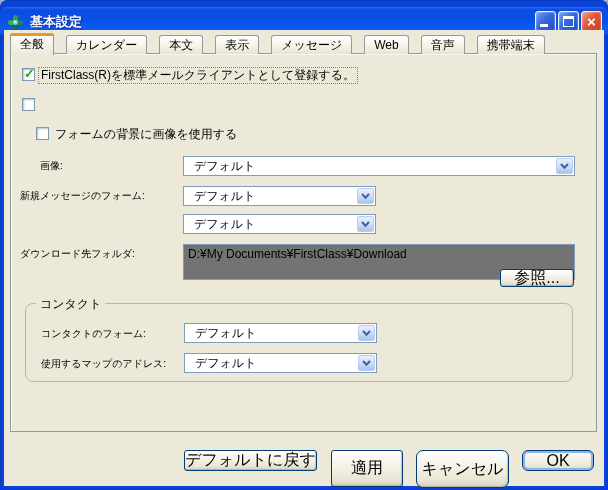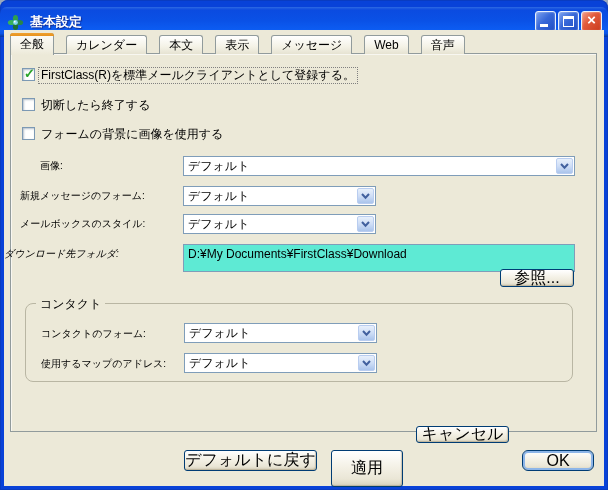--- a/index.html
+++ b/index.html
@@ -14,21 +14,21 @@
     box-shadow:inset 0 0 0 1px #0a3cc0;
   }
 
   
   .titlebar {
     position:absolute; left:0; top:7px; width:608px; height:30px;
     background:linear-gradient(to bottom,
       #2f6ce4 0%, #1f5ae0 4%, #0b4be0 10%, #0a51e6 45%,
       #0c5cf2 75%, #0a55e8 88%, #073fb4 96%, #06389e 100%);
     border-radius:7px 7px 0 0;
-    display:flex; align-items:center;font-family:Liberation Mono, monospace;
+    display:flex; align-items:center;
   }
   .title-icon { width:17px; height:17px; margin-left:7px; flex:0 0 auto; }
   .title-text {
     color:#fff; font-size:13px; font-weight:bold; margin-left:6px;
     text-shadow:1px 1px 1px #10278c;
     white-space:nowrap;
   }
   .tb-buttons { position:absolute; right:6px; top:4px; display:flex; gap:2px; }
   .tb-btn {
     width:21px; height:21px; border-radius:3px;
@@ -101,32 +101,32 @@
   .chk-label.focused { border:1px dotted #808080; padding:0 2px; margin:-1px 16px 0 -3px; }
 
   .f-label { position:absolute; font-size:10px; color:#000; white-space:nowrap; z-index:2; }
 
   .combo {
     position:absolute; height:20px; background:#fff;
     border:1px solid #7f9db9; z-index:2;
     display:flex; align-items:center;
   }
   .combo .combo-text {
-    flex:1; font-size:12px; color:#000; padding-left:4px;
+    flex:1; font-size:12px; color:#000; padding-left:10px;
     white-space:nowrap; overflow:hidden;
   }
   .combo .combo-btn {
     width:17px; height:16px; margin:1px; flex:0 0 auto;
     border:1px solid #b9cdf0; border-radius:2px;
     background:linear-gradient(to bottom,#e8f0fb 0%, #cfdef6 50%, #aac4ec 100%);
     display:flex; align-items:center; justify-content:center;
   }
 
   .textbox {
-    position:absolute; height:28px; background:#5eead4;
+    position:absolute; height:36px; background:#737373;
     border:1px solid #7f9db9; z-index:2;
     font-size:12px; color:#000; line-height:18px; padding-left:4px;
     white-space:nowrap; overflow:hidden;
   }
 
   .btn {
     position:absolute; z-index:2;
     border:1px solid #003c74; border-radius:3px;
     background:linear-gradient(to bottom,#ffffff 0%, #f4f1e6 45%, #eae6d6 80%, #d8d2bd 100%);
     font-size:16px; color:#000; text-align:center; cursor:default;
@@ -178,39 +178,39 @@
   <div class="body">
 
     <div class="tabs">
       <div class="tab active">全般</div>
       <div class="tab">カレンダー</div>
       <div class="tab">本文</div>
       <div class="tab">表示</div>
       <div class="tab">メッセージ</div>
       <div class="tab">Web</div>
       <div class="tab">音声</div>
+      <div class="tab">携帯端末</div>
     </div>
 
     <div class="tabpage"></div>
 
     <div class="chk-row" style="left:18px; top:38px;">
       <div class="chk">
         <span class="mark">✓</span>
       </div>
       <span class="chk-label focused">FirstClass(R)を標準メールクライアントとして登録する。</span>
     </div>
 
     <div class="chk-row" style="left:18px; top:68px;">
       <div class="chk">
         <span class="mark"></span>
       </div>
-      <span class="chk-label">切断したら終了する</span>
-    </div>
-
-    <div class="chk-row" style="left:18px; top:97px;">
+    </div>
+
+    <div class="chk-row" style="left:32px; top:97px;">
       <div class="chk">
         <span class="mark"></span>
       </div>
       <span class="chk-label">フォームの背景に画像を使用する</span>
     </div>
 
     <span class="f-label" style="left:36px; top:129px;">画像:</span>
     <div class="combo" style="left:179px; top:126px; width:392px;">
       <span class="combo-text">デフォルト</span>
       <span class="combo-btn">
@@ -223,31 +223,30 @@
     <span class="f-label" style="left:16px; top:159px;">新規メッセージのフォーム:</span>
     <div class="combo" style="left:179px; top:156px; width:193px;">
       <span class="combo-text">デフォルト</span>
       <span class="combo-btn">
         <svg width="9" height="7" viewBox="0 0 9 7">
             <path d="M1 1 L4.5 4.8 L8 1" fill="none" stroke="#41609e" stroke-width="2"></path>
           </svg>
       </span>
     </div>
 
-    <span class="f-label" style="left:16px; top:187px;">メールボックスのスタイル:</span>
     <div class="combo" style="left:179px; top:184px; width:193px;">
       <span class="combo-text">デフォルト</span>
       <span class="combo-btn">
         <svg width="9" height="7" viewBox="0 0 9 7">
             <path d="M1 1 L4.5 4.8 L8 1" fill="none" stroke="#41609e" stroke-width="2"></path>
           </svg>
       </span>
     </div>
 
-    <span class="f-label" style="left:0; top:217px;font-style:italic;">ダウンロード先フォルダ:</span>
+    <span class="f-label" style="left:16px; top:217px;">ダウンロード先フォルダ:</span>
     <div class="textbox" style="left:179px; top:214px; width:392px;">D:¥My Documents¥FirstClass¥Download</div>
 
     <div class="btn" style="left:496px; top:239px; width:74px; height:18px;">参照...</div>
 
     <div class="group">
       <span class="group-title">コンタクト</span>
 
       <span class="f-label" style="left:15px; top:23px;">コンタクトのフォーム:</span>
       <div class="combo" style="left:158px; top:19px; width:193px;">
         <span class="combo-text">デフォルト</span>
@@ -264,17 +263,17 @@
         <span class="combo-btn">
           <svg width="9" height="7" viewBox="0 0 9 7">
               <path d="M1 1 L4.5 4.8 L8 1" fill="none" stroke="#41609e" stroke-width="2"></path>
             </svg>
         </span>
       </div>
     </div>
 
     <div class="btn" style="left:180px; top:420px; width:133px; height:21px;">デフォルトに戻す</div>
     <div class="btn" style="left:327px; top:420px; width:72px; height:37px;">適用</div>
-    <div class="btn" style="left:412px; top:396px; width:93px; height:17px;">キャンセル</div>
+    <div class="btn" style="left:412px; top:420px; width:93px; height:38px;border-radius:7px;">キャンセル</div>
     <div class="btn default" style="left:518px; top:420px; width:72px; height:21px;">OK</div>
 
   </div>
 </div>
 
 </body></html>

